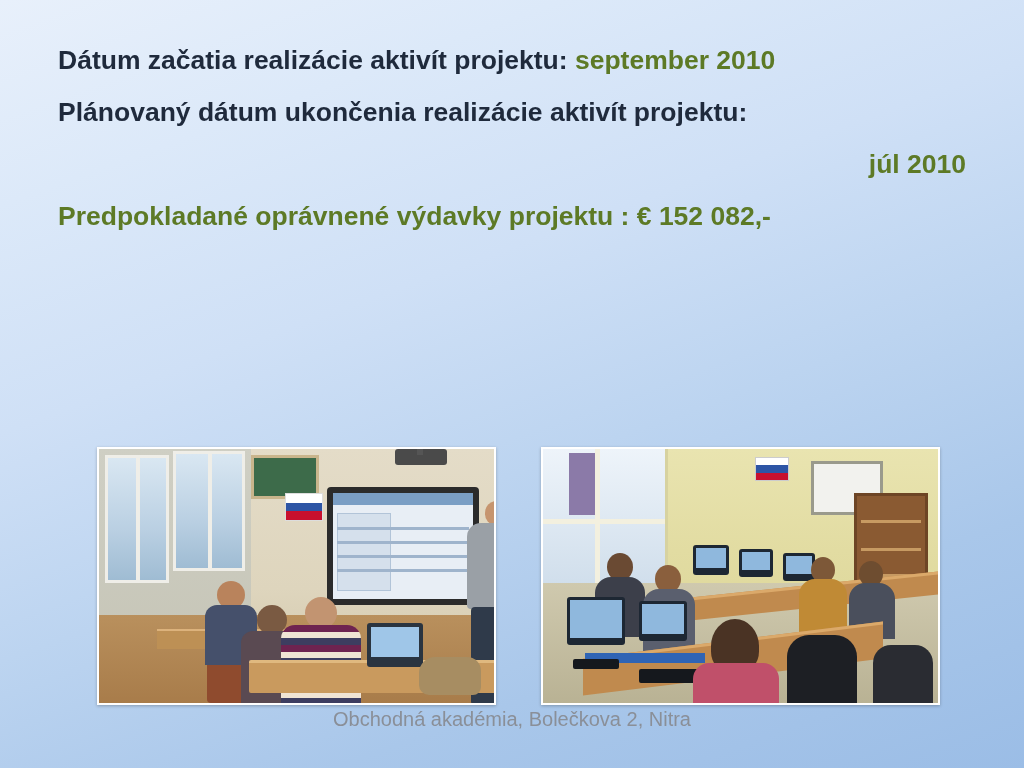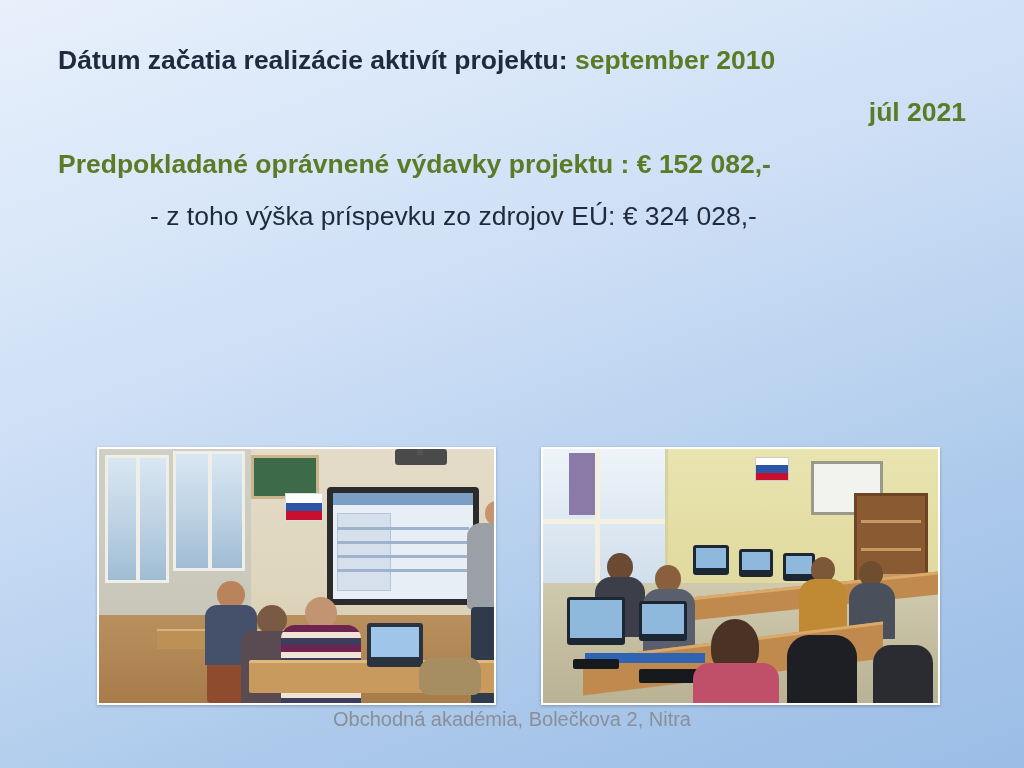--- a/index.html
+++ b/index.html
@@ -238,32 +238,32 @@
 <body>
 
 <div class="slide">
 
   <div class="text-block">
 
     <div class="line bold">
       <span>Dátum začatia realizácie aktivít projektu: </span><span class="green-bold">september 2010</span>
     </div>
 
+    <div class="line bold">
+      <span>Plánovaný dátum ukončenia realizácie aktivít projektu:</span>
+    </div>
 
     <div class="line right">
-      <span class="green-bold">júl 2021</span>
+      <span class="green-bold">júl 2010</span>
     </div>
 
     <div class="line">
       <span class="green-bold">Predpokladané oprávnené výdavky projektu : € 152 082,-</span>
     </div>
 
-    <div class="line indent">
-      <span>- z toho výška príspevku zo zdrojov EÚ: € 324 028,-</span>
-    </div>
 
 
 
   </div>
 
   <div class="photos">
 
     <div class="photo photo-left">
       <div class="pl-wall"></div>
       <div class="pl-windowwall"></div>

